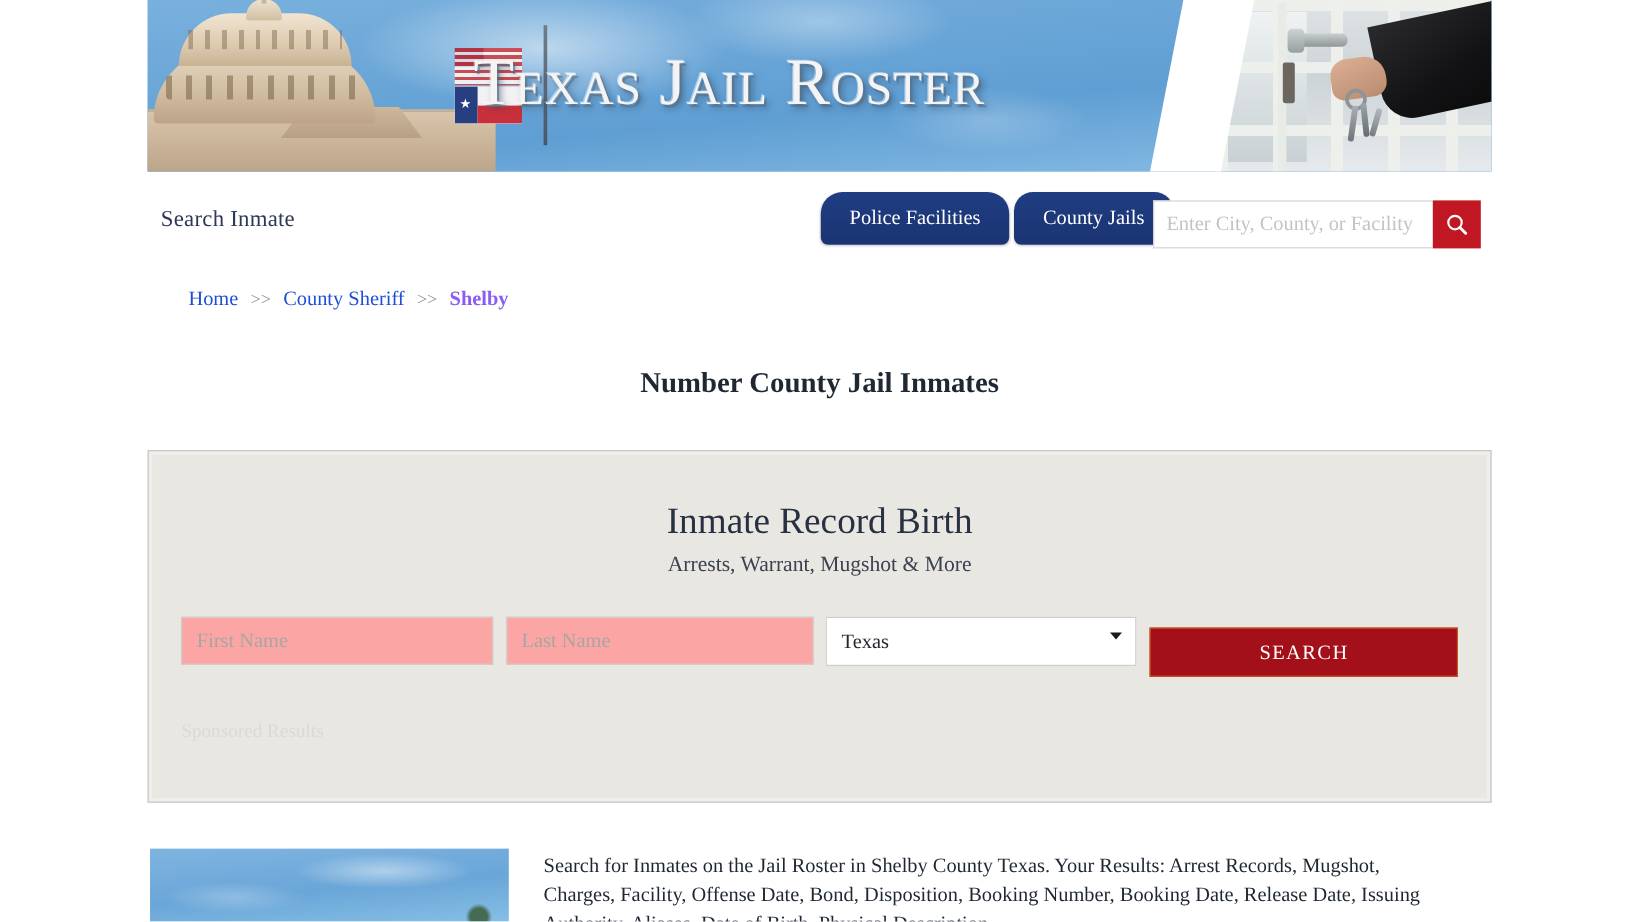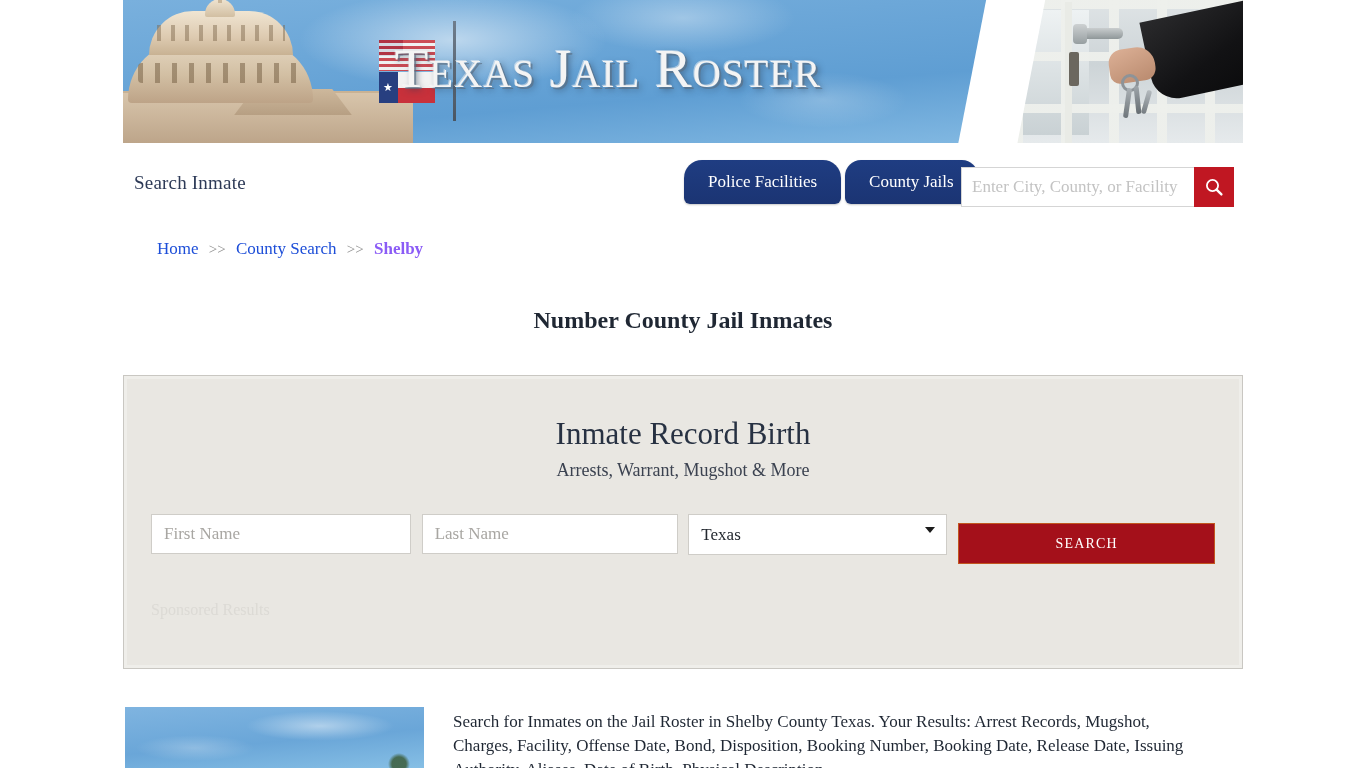--- a/index.html
+++ b/index.html
@@ -197,21 +197,21 @@
   }
   .panel-sub {
     position:absolute; left:0; right:0; top:84px; text-align:center;
     font-size:18px; color:#3b4250;
   }
   .form-row {
     position:absolute; left:27px; top:138px; right:27px;
     display:flex; align-items:flex-start; gap:0;
   }
   .fld {
-    height:40px; border:1px solid #cfcdc8; background:#ffffff;
+    height:40px; border:1px solid #cfcdc8; background:#fca5a5;
     font-family:"Liberation Serif", serif; font-size:17px; color:#333;
     padding:0 12px; outline:none;
   }
   .fld::placeholder { color:#a8a6a2; }
   .f-first { width:260px; }
   .f-last  { width:257px; margin-left:11px; }
   .f-state {
     width:259px; margin-left:10px; height:41px;
     appearance:none; -webkit-appearance:none;
     background:#fff; border:1px solid #cfcdc8;
@@ -222,21 +222,21 @@
   .state-wrap .chev {
     position:absolute; right:12px; top:13px; pointer-events:none;
     width:0;height:0;border-left:5px solid transparent;border-right:5px solid transparent;
     border-top:6px solid #1b1b1b;
   }
   .state-wrap select { margin-left:0; }
   .btn-search {
     margin-left:11px; width:257px; height:41px;
     background:#a4101a; border:1px solid #c2561f;
     color:#ffffff; font-family:"Liberation Serif", serif;
-    font-size:14px; letter-spacing:1.2px; cursor:pointer;
+    font-size:17px; letter-spacing:1.2px; cursor:pointer;
     align-self:flex-start; margin-top:9px;
   }
   .sponsored {
     position:absolute; left:27px; top:225px;
     font-size:16px; color:#dcdad5;
   }
 
   
   .thumb {
     position:absolute; left:125px; top:706px; width:299px; height:62px;
@@ -316,21 +316,21 @@
           <circle cx="8.5" cy="8.5" r="5.6" fill="none" stroke="#ffffff" stroke-width="1.8"></circle>
           <line x1="12.6" y1="12.6" x2="17.4" y2="17.4" stroke="#ffffff" stroke-width="2.4" stroke-linecap="round"></line>
         </svg>
       </button>
     </div>
   </div>
 
   <div class="breadcrumb">
     <a>Home</a>
     <span class="sep">&gt;&gt;</span>
-    <a>County Search</a>
+    <a>County Sheriff</a>
     <span class="sep">&gt;&gt;</span>
     <span class="cur">Shelby</span>
   </div>
 
   <h1 class="page-title">Number County Jail Inmates</h1>
 
   <div class="panel">
     <div class="panel-h">Inmate Record Birth</div>
     <div class="panel-sub">Arrests, Warrant, Mugshot &amp; More</div>
 

